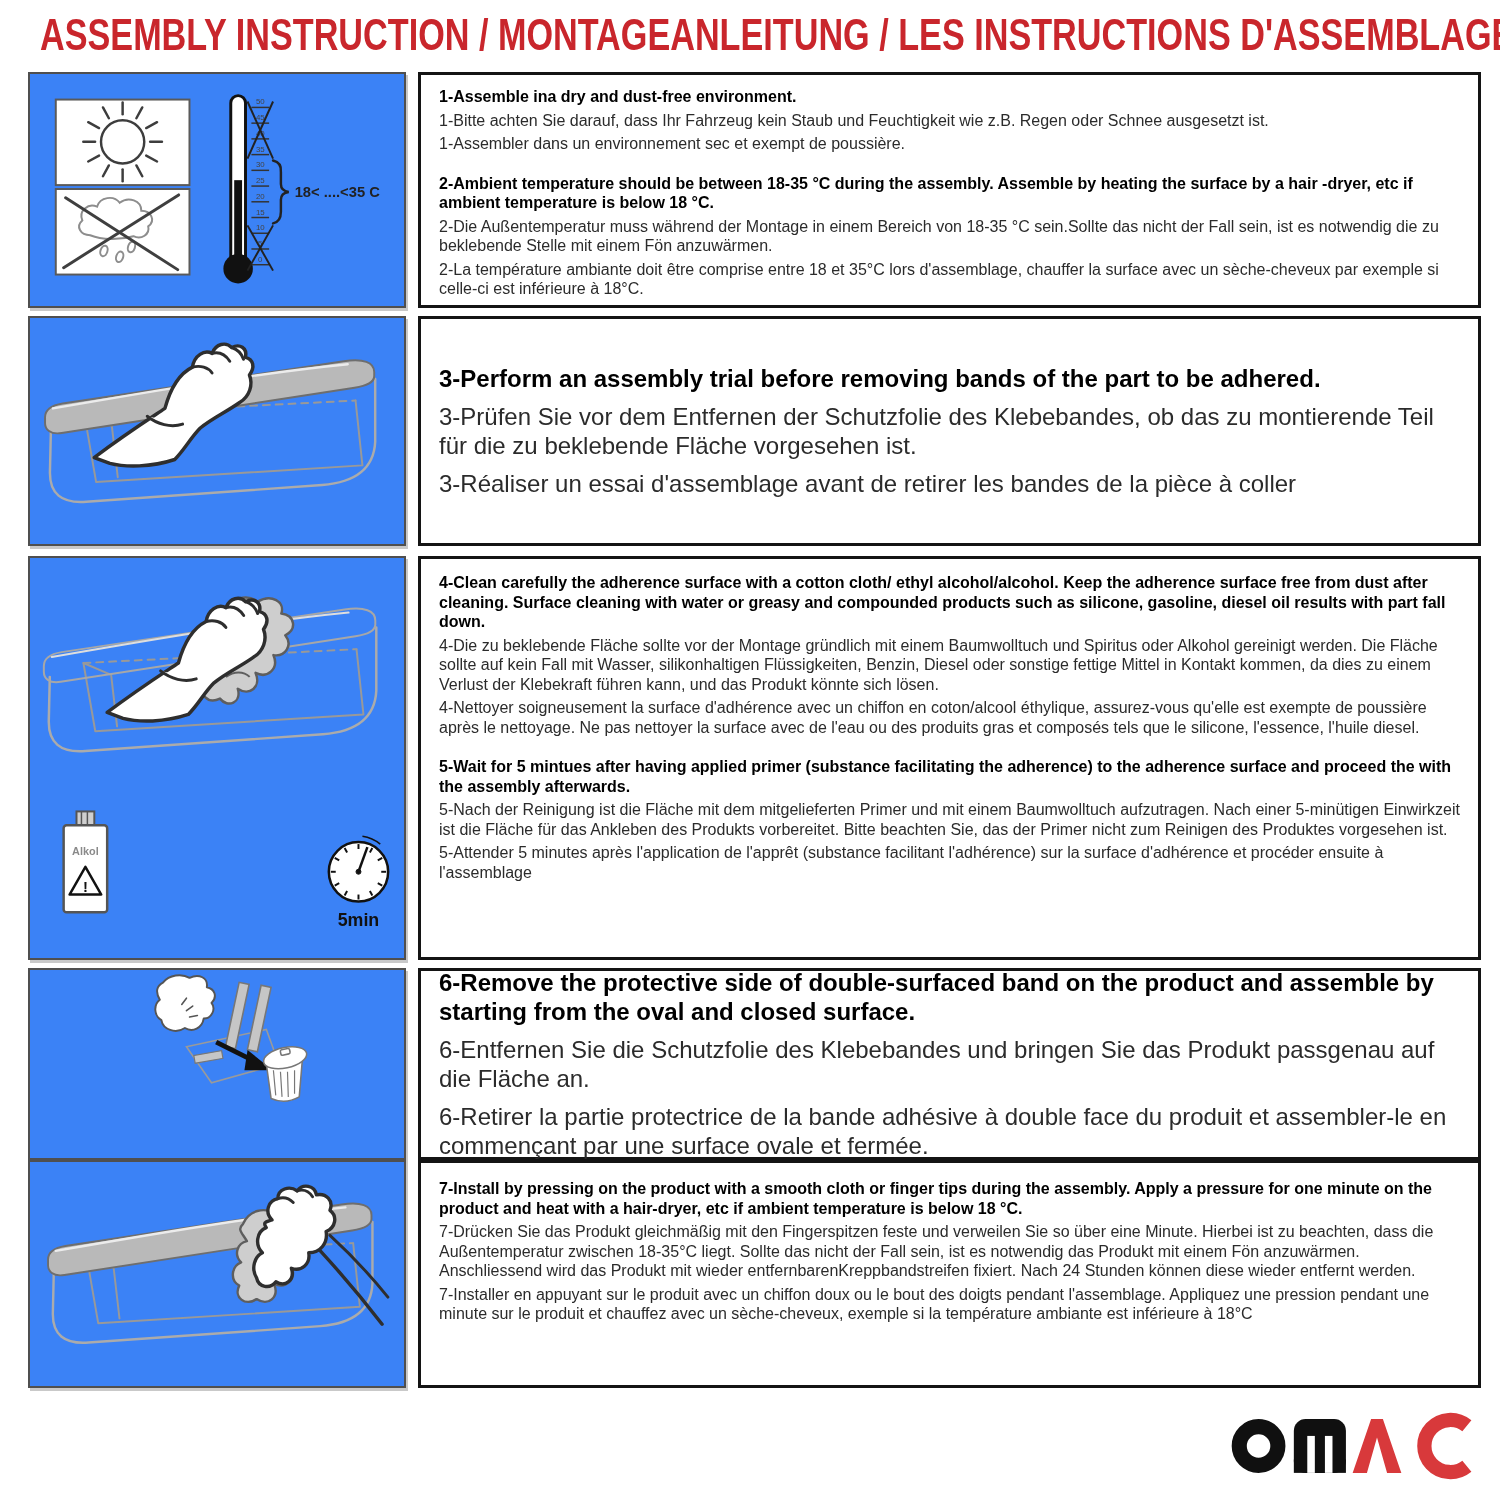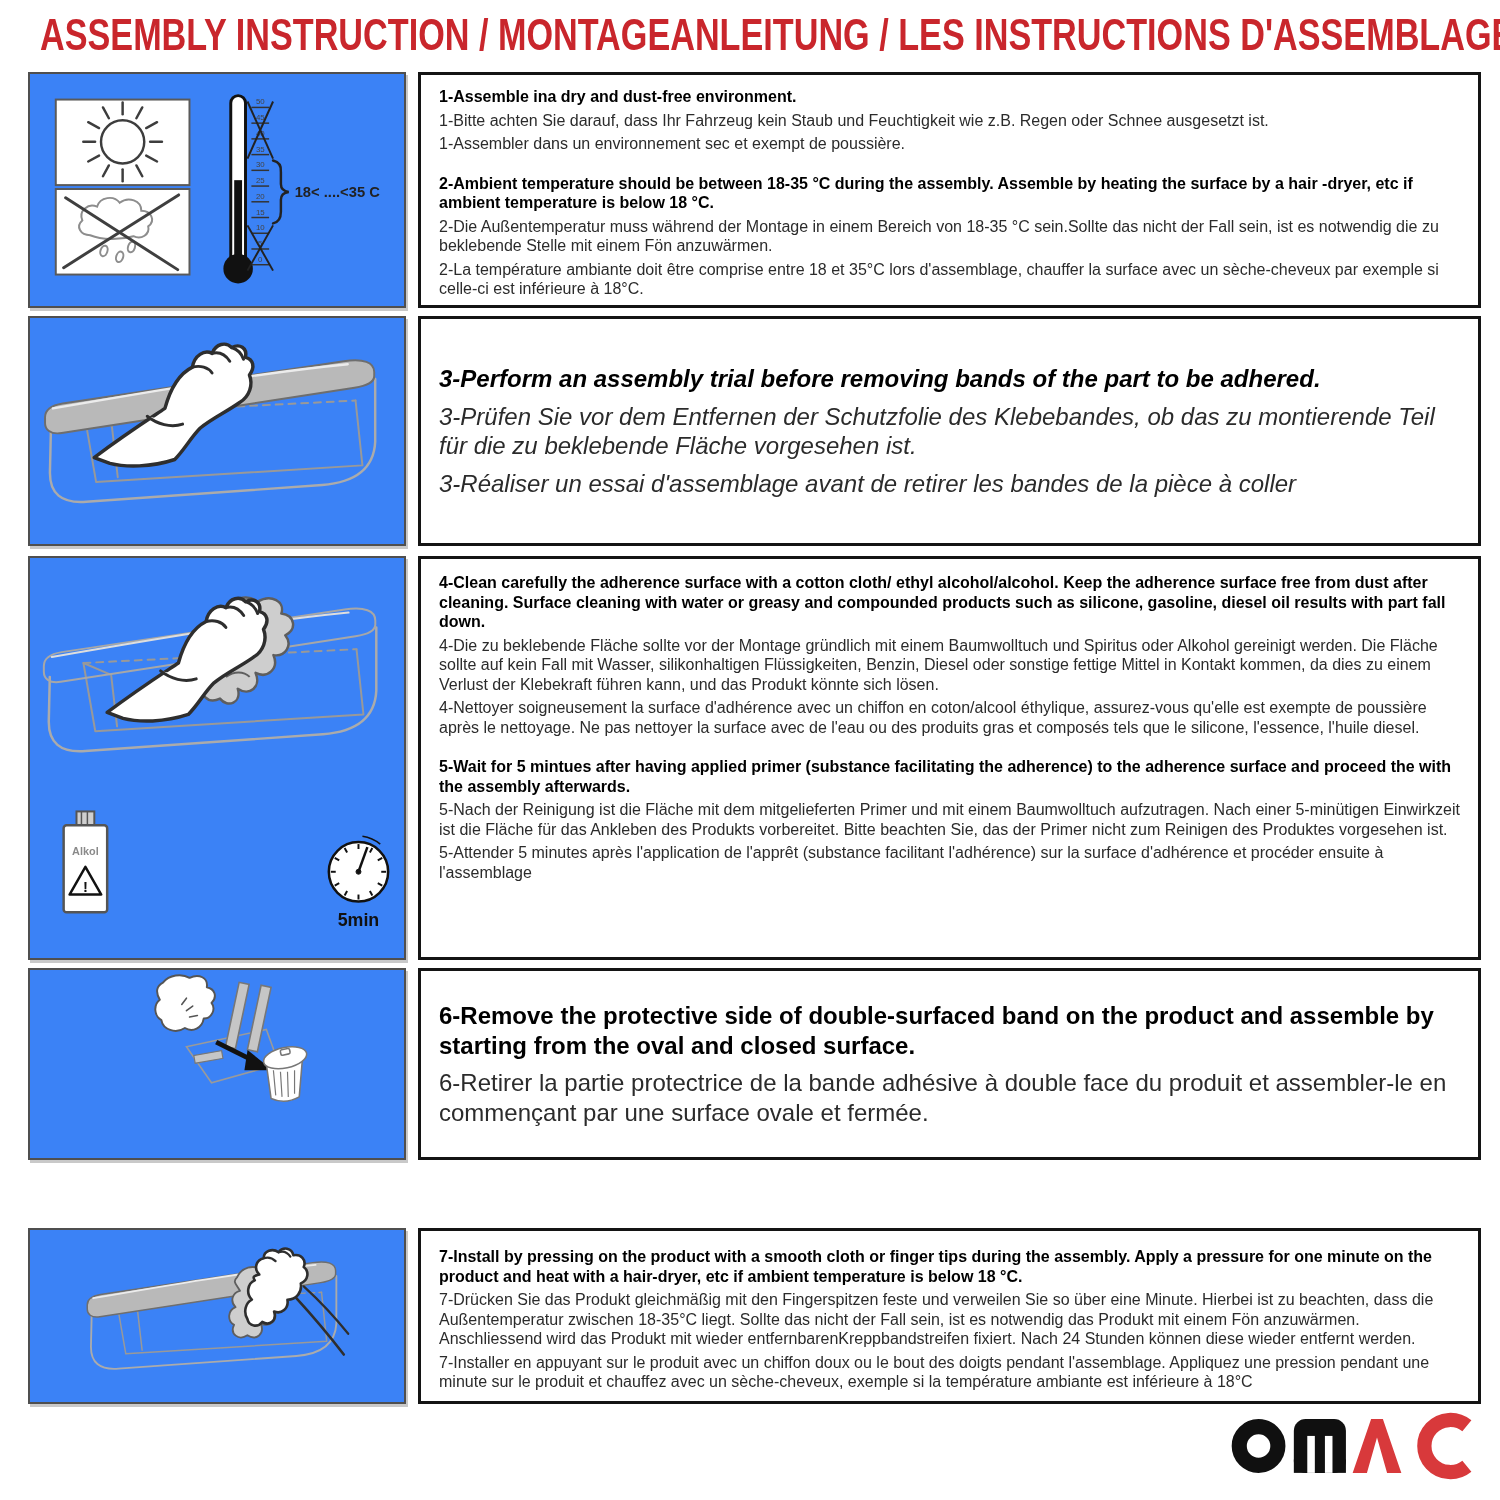--- a/index.html
+++ b/index.html
@@ -108,21 +108,21 @@
     <div class="textbox small">
       <p class="b">1-Assemble ina dry and dust-free environment.</p>
       <p>1-Bitte achten Sie darauf, dass Ihr Fahrzeug kein Staub und Feuchtigkeit wie z.B. Regen oder Schnee ausgesetzt ist.</p>
       <p>1-Assembler dans un environnement sec et exempt de poussière.</p>
       <p class="b gap">2-Ambient temperature should be between 18-35 °C  during the assembly. Assemble by heating the surface by a hair -dryer, etc if ambient temperature is below 18 °C.</p>
       <p>2-Die Außentemperatur muss während der Montage in einem Bereich von 18-35 °C  sein.Sollte das nicht der Fall sein, ist es notwendig die zu beklebende Stelle mit einem Fön anzuwärmen.</p>
       <p>2-La température ambiante doit être comprise entre 18 et 35°C lors d'assemblage, chauffer la surface avec un sèche-cheveux par exemple si celle-ci est inférieure à 18°C.</p>
     </div>
   </div>
 
-  <div class="row" style="top:316px;height:230px;font-style:italic;">
+  <div class="row" style="top:316px;height:230px;">
     <div class="illus">
       <svg viewBox="0 0 378 230">
         <g fill="none" stroke-linecap="round" stroke-linejoin="round">
           <path d="M20,112 L19,156 Q18,190 56,187 L296,170 Q348,166 350,126 L350,62" stroke="#ababab" stroke-width="2.5"></path>
           <path d="M54,98 L330,84" stroke="#999" stroke-width="2" stroke-dasharray="7,6"></path>
           <path d="M330,84 L337,150 L66,167 L54,98 L82,110 L88,162" stroke="#999" stroke-width="2"></path>
           <path d="M14,101 C14,93 20,89 32,87 L318,44 C338,41 349,45 349,55 L349,59 C349,66 341,69 329,71 L31,117 C19,119 14,113 14,107 Z" fill="#b9b9b9" stroke="#6e6e6e" stroke-width="2"></path>
           <path d="M22,92 C120,75 230,56 322,47" stroke="#ececec" stroke-width="2.5"></path>
         </g>
         <g fill="#fff" stroke="#2e2e2e" stroke-width="3.5" stroke-linecap="round" stroke-linejoin="round">
@@ -232,25 +232,26 @@
             <line x1="279" y1="130" x2="280" y2="162"></line>
               <line x1="288" y1="128" x2="288" y2="158"></line>
           </g>
           <ellipse cx="276" cy="112" rx="28" ry="13" transform="rotate(-12 276 112)"></ellipse>
           <rect x="270" y="101" width="12" height="7" rx="2" transform="rotate(-12 276 104)"></rect>
         </g>
       </svg>
     </div>
     <div class="textbox big vcenter">
       <p class="b">6-Remove the protective side of double-surfaced band on the product and assemble by starting from the oval and closed surface.</p>
+      <p>6-Entfernen Sie die Schutzfolie des Klebebandes und bringen Sie das Produkt passgenau auf die Fläche an.</p>
       <p>6-Retirer la partie protectrice de la bande adhésive à double face du produit et assembler-le en commençant par une surface ovale et fermée.</p>
     </div>
   </div>
 
-  <div class="row" style="top:1228px;height:176px;">
+  <div class="row" style="top:1160px;height:228px;">
     <div class="illus">
       <svg viewBox="0 0 378 232">
         <g fill="none" stroke-linecap="round" stroke-linejoin="round">
           <path d="M20,112 L19,156 Q18,190 56,187 L296,170 Q348,166 350,126 L350,62" stroke="#ababab" stroke-width="2.5"></path>
           <path d="M54,98 L330,84" stroke="#999" stroke-width="2" stroke-dasharray="7,6"></path>
           <path d="M330,84 L337,150 L66,167 L54,98 L82,110 L88,162" stroke="#999" stroke-width="2"></path>
           <path d="M14,101 C14,93 20,89 32,87 L318,44 C338,41 349,45 349,55 L349,59 C349,66 341,69 329,71 L31,117 C19,119 14,113 14,107 Z" fill="#b9b9b9" stroke="#6e6e6e" stroke-width="2"></path>
           <path d="M22,92 C120,75 230,56 322,47" stroke="#ececec" stroke-width="2.5"></path>
         </g>
         <g fill="#cecece" stroke="#5e5e5e" stroke-width="2.5" stroke-linejoin="round">

